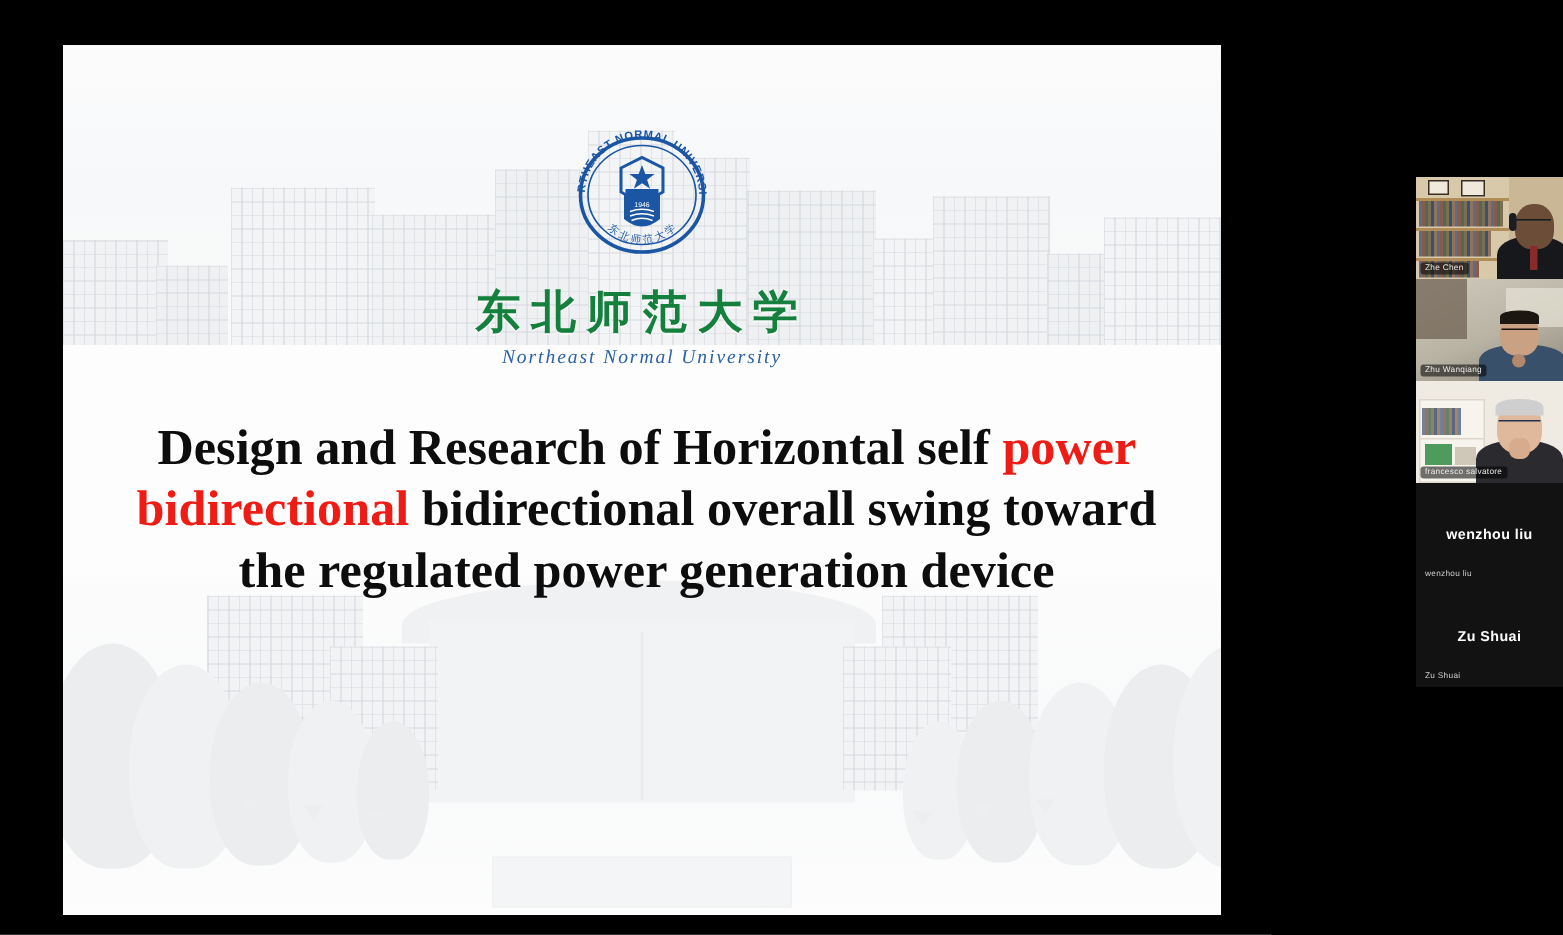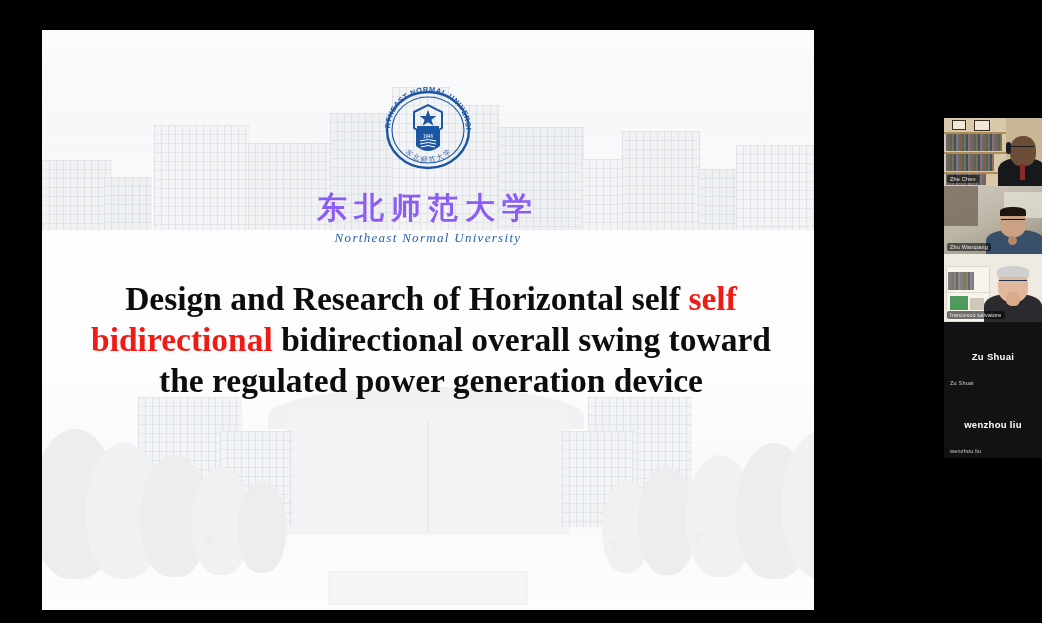--- a/index.html
+++ b/index.html
@@ -37,21 +37,21 @@
   .hall-roof { position:absolute; background:#eff1f3; border-radius:50% 50% 0 0 / 70% 70% 0 0; }
   .pole { position:absolute; width:2px; background:#e9ebed; }
   .plinth { position:absolute; background:#f4f5f6; border:1px solid #f0f1f2; }
   .lamp { position:absolute; width:0; height:0; border-left:7px solid transparent;
     border-right:7px solid transparent; border-top:10px solid #eceef0; }
 
   
   #logo-block { position:absolute; left:0; right:0; top:48px; text-align:center; }
   .seal { width:104px; height:104px; margin:0 auto; position:relative; }
   .cn-name { margin-top:6px; font-family:Liberation Sans, sans-serif;
-    font-size:30px; font-weight:700; color:#8b5cf6; letter-spacing:7px;
+    font-size:30px; font-weight:700; color:#15803d; letter-spacing:7px;
     text-shadow:0 1px 0 rgba(255,255,255,.6); }
   .en-name { font-family:"Liberation Serif", serif; font-size:13px; font-style:italic;
     color:#2a62a8; letter-spacing:1.3px; margin-top:1px; }
 
   
   #slide-title { position:absolute; left:26px; right:20px; top:248px;
     font-family:"Liberation Serif", serif; font-size:33.5px; font-weight:700;
     line-height:41px; color:#0d0d0d; text-align:center; }
   #slide-title .hl { color:#ef1c15; }
 
@@ -184,21 +184,21 @@
           <path d="M44,63 Q52,60 60,63" stroke="#ffffff" stroke-width="1" fill="none"></path>
           <path d="M44,66 Q52,63 60,66" stroke="#ffffff" stroke-width="1" fill="none"></path>
           <path d="M45,69 Q52,66 59,69" stroke="#ffffff" stroke-width="1" fill="none"></path>
         </svg>
       </div>
       <div class="cn-name">东北师范大学</div>
       <div class="en-name">Northeast Normal University</div>
     </div>
 
     <div id="slide-title">
-      <span>Design and Research of Horizontal self </span><span class="hl">self</span>
+      <span>Design and Research of Horizontal self </span><span class="hl">power</span>
       <span class="hl">bidirectional</span><span> bidirectional overall swing toward</span>
       <span>the regulated power generation device</span>
     </div>
   </div>
 
   <div id="participants">
 
     <div class="tile" style="height:68px;">
       <div class="vid">
         <div class="shelfbg" style="left:0;top:0;width:62px;height:68px;background:#d9c9ab;"></div>
@@ -246,22 +246,22 @@
         <div class="body" style="left:40px;top:40px;width:58px;height:30px;background:#2b2b2f;"></div>
         <div class="head" style="left:54px;top:14px;width:30px;height:34px;background:#e0b89b;"></div>
         <div style="position:absolute;left:53px;top:12px;width:32px;height:11px;border-radius:48% 48% 0 0;background:#cfcfcf;"></div>
         <div class="glasses" style="left:55px;top:26px;width:28px;border-top-color:#20304f;"></div>
         <div style="position:absolute;left:62px;top:38px;width:14px;height:14px;border-radius:40%;background:#d9ab8d;"></div>
       </div>
       <span class="nm">francesco salvatore</span>
     </div>
 
     <div class="tile audio-only" style="height:68px;">
+      <span class="big">wenzhou  liu</span>
+      <span class="nm">wenzhou  liu</span>
+    </div>
+
+    <div class="tile audio-only" style="height:68px;">
       <span class="big">Zu Shuai</span>
       <span class="nm">Zu Shuai</span>
     </div>
-
-    <div class="tile audio-only" style="height:68px;">
-      <span class="big">wenzhou  liu</span>
-      <span class="nm">wenzhou  liu</span>
-    </div>
   </div>
 </div>
 
 </body></html>

